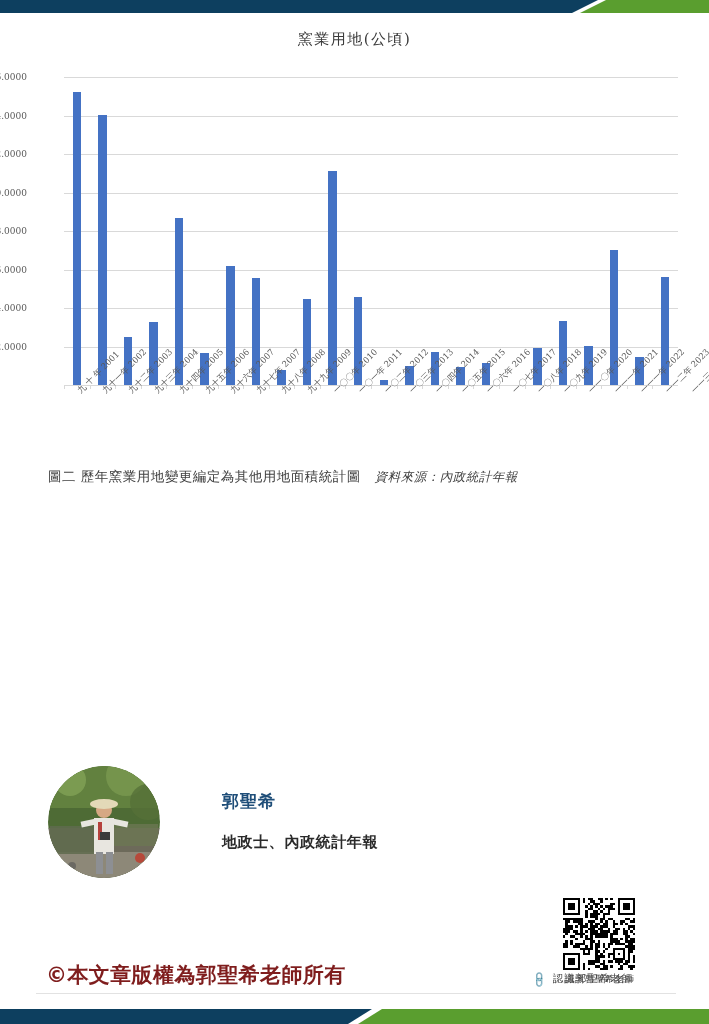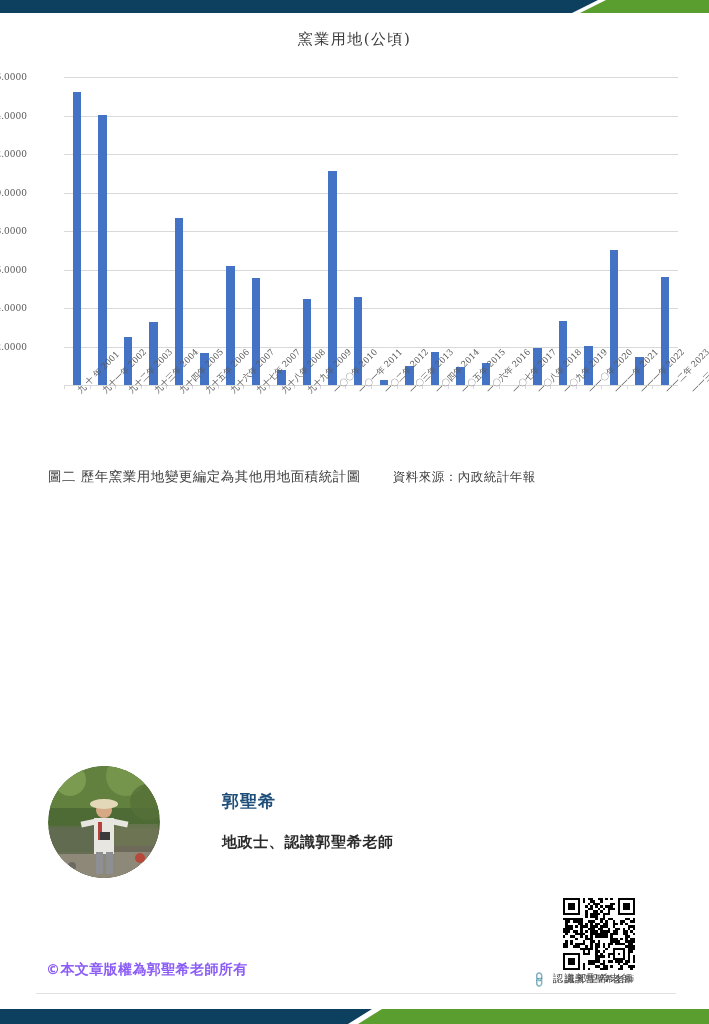--- a/index.html
+++ b/index.html
@@ -46,21 +46,21 @@
     font-family:"DejaVu Serif","Liberation Serif",serif;
     direction:rtl;
   }
 
   
   .caption {
     position:absolute; left:48px; top:468px; width:620px;
     font-size:13.5px; color:#3f3f3f; letter-spacing:0.5px;
     font-family:"DejaVu Serif","Liberation Serif",serif;
   }
-  .caption .src { margin-left:32px; font-size:12.5px; }
+  .caption .src { margin-left:14px; font-size:12.5px;font-style:italic; }
 
   
   .body-text {
     position:absolute; left:48px; top:525px; width:608px;
     font-size:15.5px; line-height:33px; color:#2f2f2f;
     text-align:justify; letter-spacing:0.2px;
     font-family:"DejaVu Serif","Liberation Serif",serif;
   }
 
   
@@ -95,21 +95,21 @@
   .qr-caption {
     margin-top:3px; font-size:9px; color:#333; letter-spacing:1px;
     text-align:center; white-space:nowrap; margin-left:-4px;
     font-family:"DejaVu Serif","Liberation Serif",serif;
   }
 
   
   .footer-line { position:absolute; left:36px; top:993px; width:640px; height:1px; background:#e2e2e2; }
   .copyright {
     position:absolute; left:46px; top:961px;
-    font-size:14px; font-weight:bold; color:#8b5cf6; letter-spacing:0.4px;
+    font-size:21px; font-weight:bold; color:#7f1d1d; letter-spacing:0.4px;
     font-family:"DejaVu Sans","Liberation Sans",sans-serif;
   }
   .footer-link {
     position:absolute; left:533px; top:972px;
     font-size:10.5px; color:#3f3f3f; letter-spacing:1px; white-space:nowrap;
     font-family:"DejaVu Serif","Liberation Serif",serif;
     display:flex; align-items:center; gap:5px;
   }
   .link-icon { display:inline-block; transform:rotate(-45deg); font-size:11px; color:#555; }
 </style>
@@ -259,21 +259,21 @@
           <ellipse cx="56" cy="38" rx="14" ry="5" fill="#e3d9b8"></ellipse>
           <rect x="50" y="56" width="4" height="18" fill="#b5413c"></rect>
           <rect x="52" y="66" width="10" height="8" fill="#3b3b3b"></rect>
           <circle cx="92" cy="92" r="5" fill="#c0392b" opacity="0.8"></circle>
           <circle cx="24" cy="100" r="4" fill="#555" opacity="0.6"></circle>
         </g>
       </svg>
       <div class="badge">認識作者</div>
     </div>
     <div class="author-name">郭聖希</div>
-    <div class="author-title">地政士、認識郭聖希老師</div>
+    <div class="author-title">地政士、內政統計年報</div>
   </div>
 
   <div class="qr-block">
     <svg class="qr" id="qrsvg" viewBox="0 0 29 29" shape-rendering="crispEdges">
         <rect width="29" height="29" fill="#fff"></rect>
         <rect x="8" y="0" width="1" height="1" fill="#000"></rect>
         <rect x="10" y="0" width="1" height="1" fill="#000"></rect>
         <rect x="11" y="0" width="1" height="1" fill="#000"></rect>
         <rect x="14" y="0" width="1" height="1" fill="#000"></rect>
         <rect x="15" y="0" width="1" height="1" fill="#000"></rect>

